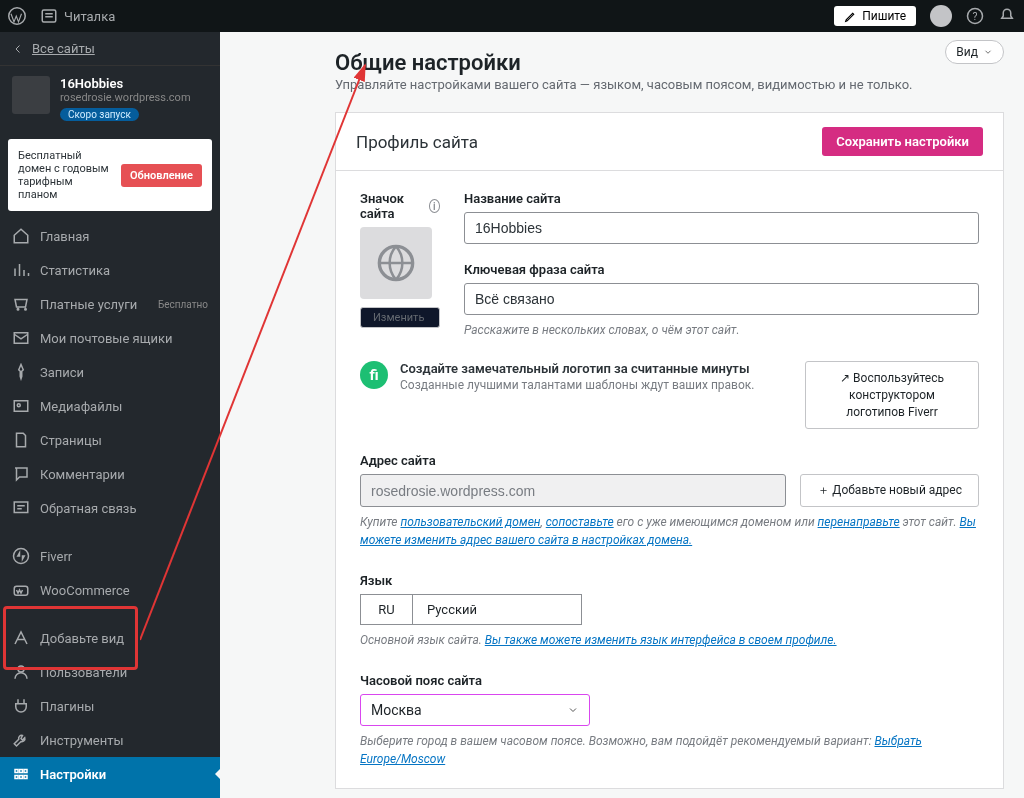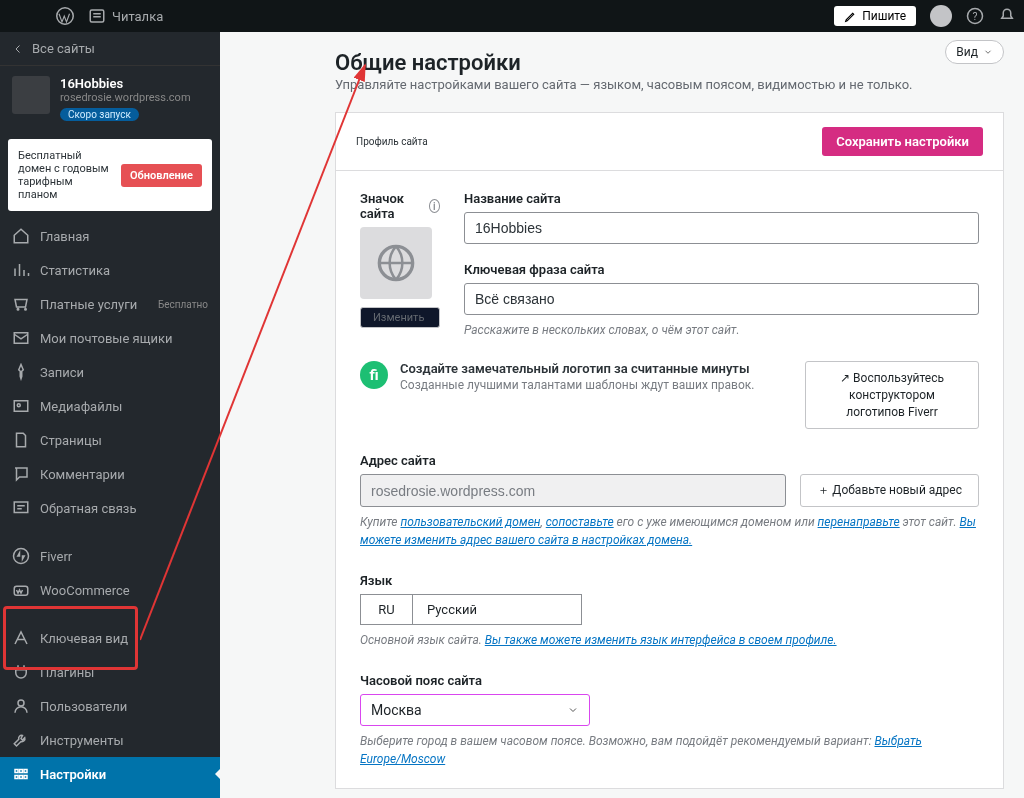--- a/index.html
+++ b/index.html
@@ -1,28 +1,28 @@
 <!DOCTYPE html>
 <html><head>
 <meta charset="utf-8">
 <style>
 * { box-sizing: border-box; margin: 0; padding: 0; }
 body { font-family: -apple-system, BlinkMacSystemFont, "Segoe UI", Roboto, sans-serif; font-size: 13px; background: #f6f7f7; color: #1d2327; overflow: hidden; width: 1024px; height: 798px; position: relative; }
 a { color: #0675c4; text-decoration: underline; }
 
 .topbar { height: 32px; background: #101517; color: #a7aaad; display: flex; align-items: center; padding: 0 8px; justify-content: space-between; }
-.topbar-left, .topbar-right { display: flex; align-items: center; gap: 14px; margin-left: 48px; }
+.topbar-left, .topbar-right { display: flex; align-items: center; gap: 14px; }
 .tb-item { display: flex; align-items: center; gap: 6px; cursor: pointer; }
 .wp-logo { width: 18px; height: 18px; fill: #a7aaad; }
 .btn-write { background: #fff; color: #000; padding: 3px 10px; border-radius: 3px; font-size: 12px; display: flex; align-items: center; gap: 5px; }
 .tb-icon { width: 18px; height: 18px; fill: #a7aaad; }
 .avatar-c { width: 22px; height: 22px; border-radius: 50%; background: #c3c4c7; }
 
 .sidebar { width: 220px; background: #23282d; color: #a7aaad; position: absolute; top: 32px; bottom: 0; left: 0; overflow-y: auto; }
-.sb-back { height: 34px; display: flex; align-items: center; padding: 0 12px; gap: 8px; cursor: pointer; border-bottom: 1px solid #333; font-size: 13px; }
+.sb-back { height: 34px; display: flex; align-items: center; padding: 0 12px; gap: 8px; cursor: pointer; border-bottom: 1px solid #333; font-size: 13px; text-decoration: underline; }
 .site-block { padding: 10px 12px; display: flex; gap: 10px; }
 .site-thumb { width: 38px; height: 38px; background: #3b3e42; border-radius: 3px; }
 .site-info .site-name { color: #fff; font-weight: 600; font-size: 13px; }
 .site-info .site-url { font-size: 11px; color: #888; }
 .badge-soon { background: #055d9c; color: #d0ecff; padding: 1px 8px; border-radius: 10px; font-size: 10px; display: inline-block; margin-top: 4px; }
 .upsell { margin: 8px; background: #fff; color: #2c3338; padding: 10px; border-radius: 3px; display: flex; justify-content: space-between; align-items: center; font-size: 11px; gap: 8px; }
 .btn-upg { background: #e65054; color: #fff; padding: 5px 9px; border-radius: 3px; font-size: 11px; font-weight: 600; }
 .sb-menu { list-style: none; margin-top: 4px; }
 .sb-menu li { padding: 8px 12px 8px 12px; display: flex; align-items: center; gap: 10px; cursor: pointer; font-size: 13px; position: relative; }
 .sb-menu li.active { background: #0073aa; color: #fff; font-weight: 600; }
@@ -35,21 +35,21 @@
 .sb-sub li.sel { background: #0073aa; color: #fff; font-weight: 600; }
 .highlight-box { position: absolute; left: 3px; top: 606px; width: 135px; height: 64px; border: 3px solid #e03535; border-radius: 4px; pointer-events: none; z-index: 5; }
 
 .main { position: absolute; left: 220px; right: 0; top: 32px; bottom: 0; overflow-y: auto; padding: 0 20px 40px 115px; }
 .view-dd { position: absolute; right: 20px; top: 8px; background: #fff; border: 1px solid #c3c4c7; padding: 4px 10px; font-size: 12px; display: flex; align-items: center; gap: 5px; border-radius: 12px; }
 .page-title { font-size: 22px; font-weight: 600; margin-top: 18px; color: #1d2327; }
 .page-sub { font-size: 13px; color: #646970; margin-top: 2px; margin-bottom: 20px; }
 
 .card { background: #fff; border: 1px solid #dcdcde; margin-bottom: 22px; }
 .card-h { padding: 14px 20px; border-bottom: 1px solid #dcdcde; display: flex; justify-content: space-between; align-items: center; }
-.card-h-t { font-size: 10px; color: #2c3338; }
+.card-h-t { font-size: 17px; color: #2c3338; }
 .btn-save { background: #d52c82; color: #fff; padding: 7px 14px; border-radius: 3px; font-size: 13px; font-weight: 600; cursor: pointer; }
 .card-b { padding: 20px 24px; }
 .row { display: flex; gap: 24px; }
 .fcol { flex: 1; }
 .flabel { font-weight: 600; font-size: 13px; margin-bottom: 6px; display: flex; align-items: center; gap: 6px; }
 .finput { width: 100%; border: 1px solid #8c8f94; border-radius: 3px; padding: 7px 10px; font-size: 14px; color: #2c3338; }
 .finput.ro { background: #f0f0f1; color: #787c82; }
 .fhelp { font-size: 12px; color: #787c82; font-style: italic; margin-top: 6px; line-height: 1.5; }
 .fhelp a { font-style: italic; }
 .icon-block { width: 80px; }
@@ -203,34 +203,34 @@
           <rect x="3" y="7" width="18" height="12" rx="3" fill="none" stroke="currentColor" stroke-width="2"></rect>
           <path d="M6 12l2 4 2-4 2 4 2-4" fill="none" stroke="currentColor" stroke-width="2"></path>
         </svg>
         <span>WooCommerce</span>
       </li>
       <li style="height: 14px; padding: 0px;"></li>
       <li>
         <svg class="mi" viewBox="0 0 24 24">
           <path d="M4 20l8-16 8 16M7 14h10" fill="none" stroke="currentColor" stroke-width="2"></path>
         </svg>
-        <span>Ключевая вид</span>
-      </li>
-      <li>
-        <svg class="mi" viewBox="0 0 24 24">
-          <path d="M8 3v6M16 3v6M5 9h14v4a7 7 0 01-14 0z" fill="none" stroke="currentColor" stroke-width="2"></path>
-        </svg>
-        <span>Плагины</span>
+        <span>Добавьте вид</span>
       </li>
       <li>
         <svg class="mi" viewBox="0 0 24 24">
           <circle cx="12" cy="8" r="4" fill="none" stroke="currentColor" stroke-width="2"></circle>
           <path d="M4 21a8 8 0 0116 0" fill="none" stroke="currentColor" stroke-width="2"></path>
         </svg>
         <span>Пользователи</span>
+      </li>
+      <li>
+        <svg class="mi" viewBox="0 0 24 24">
+          <path d="M8 3v6M16 3v6M5 9h14v4a7 7 0 01-14 0z" fill="none" stroke="currentColor" stroke-width="2"></path>
+        </svg>
+        <span>Плагины</span>
       </li>
       <li>
         <svg class="mi" viewBox="0 0 24 24">
           <path d="M14 6a4 4 0 00-5 5l-6 6 3 3 6-6a4 4 0 005-5l-3 3-2-2z" fill="none" stroke="currentColor" stroke-width="2"></path>
         </svg>
         <span>Инструменты</span>
       </li>
       <li class="active">
         <svg class="mi" viewBox="0 0 24 24">
           <rect x="4" y="6" width="4" height="4" fill="none" stroke="currentColor" stroke-width="2"></rect>

